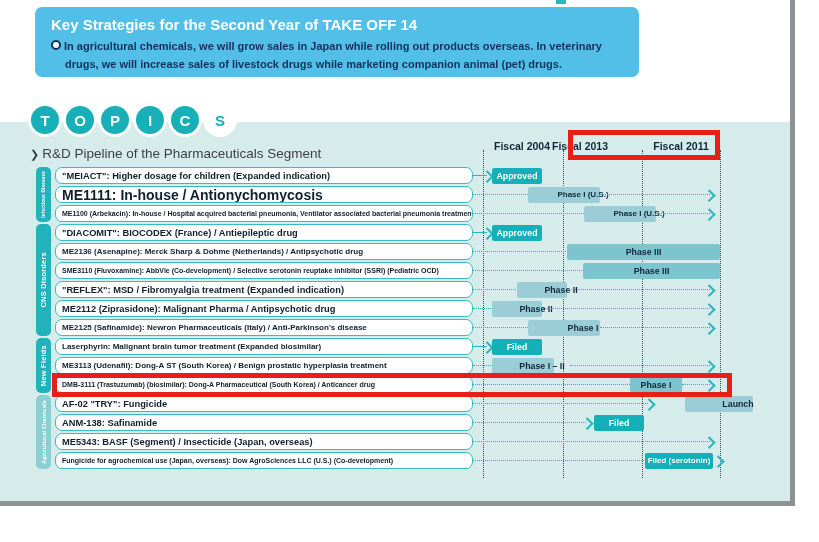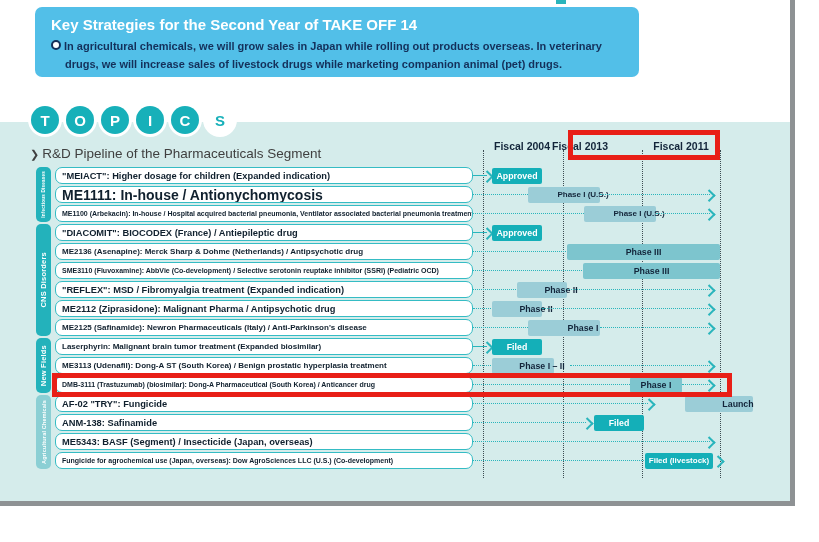--- a/index.html
+++ b/index.html
@@ -139,21 +139,21 @@
       <div class="abs badge light" style="left: 660px; width: 68px; top: 395.5px; margin-left: 25px;">Launch</div>
       <div class="abs row-box" style="top: 414px; font-size: 9.3px;">ANM-138: Safinamide</div>
       <div class="abs dline" style="left: 473px; width: 113px; top: 421.5px;"></div>
       <div class="abs head" style="left: 583px; top: 419px;"></div>
       <div class="abs badge solid" style="left: 594px; width: 50px; top: 414.5px;">Filed</div>
       <div class="abs row-box" style="top: 433px; font-size: 9.3px;">ME5343: BASF (Segment) / Insecticide (Japan, overseas)</div>
       <div class="abs dline" style="left: 473px; width: 237px; top: 440.5px;"></div>
       <div class="abs head" style="left: 705px; top: 438px;"></div>
       <div class="abs row-box" style="top: 452px; font-size: 7px;">Fungicide for agrochemical use (Japan, overseas): Dow AgroSciences LLC (U.S.) (Co-development)</div>
       <div class="abs dline" style="left: 473px; width: 171px; top: 459.5px;"></div>
-      <div class="abs badge solid" style="left: 645px; width: 68px; top: 452.5px; font-size: 8px;">Filed (livestock)</div>
+      <div class="abs badge solid" style="left: 645px; width: 68px; top: 452.5px; font-size: 8px;">Filed (serotonin)</div>
       <div class="abs head" style="left: 714px; top: 457px;"></div>
     </div>
 
   <div class="abs red-box" id="red-header" style="left: 568px; top: 130px; width: 152px; height: 30px;"></div>
   <div class="abs red-box" id="red-row" style="left: 52px; top: 373px; width: 680px; height: 24px;"></div>
 
   <div class="abs shadow-right"></div>
   <div class="abs shadow-bottom"></div>
 </div>
 

